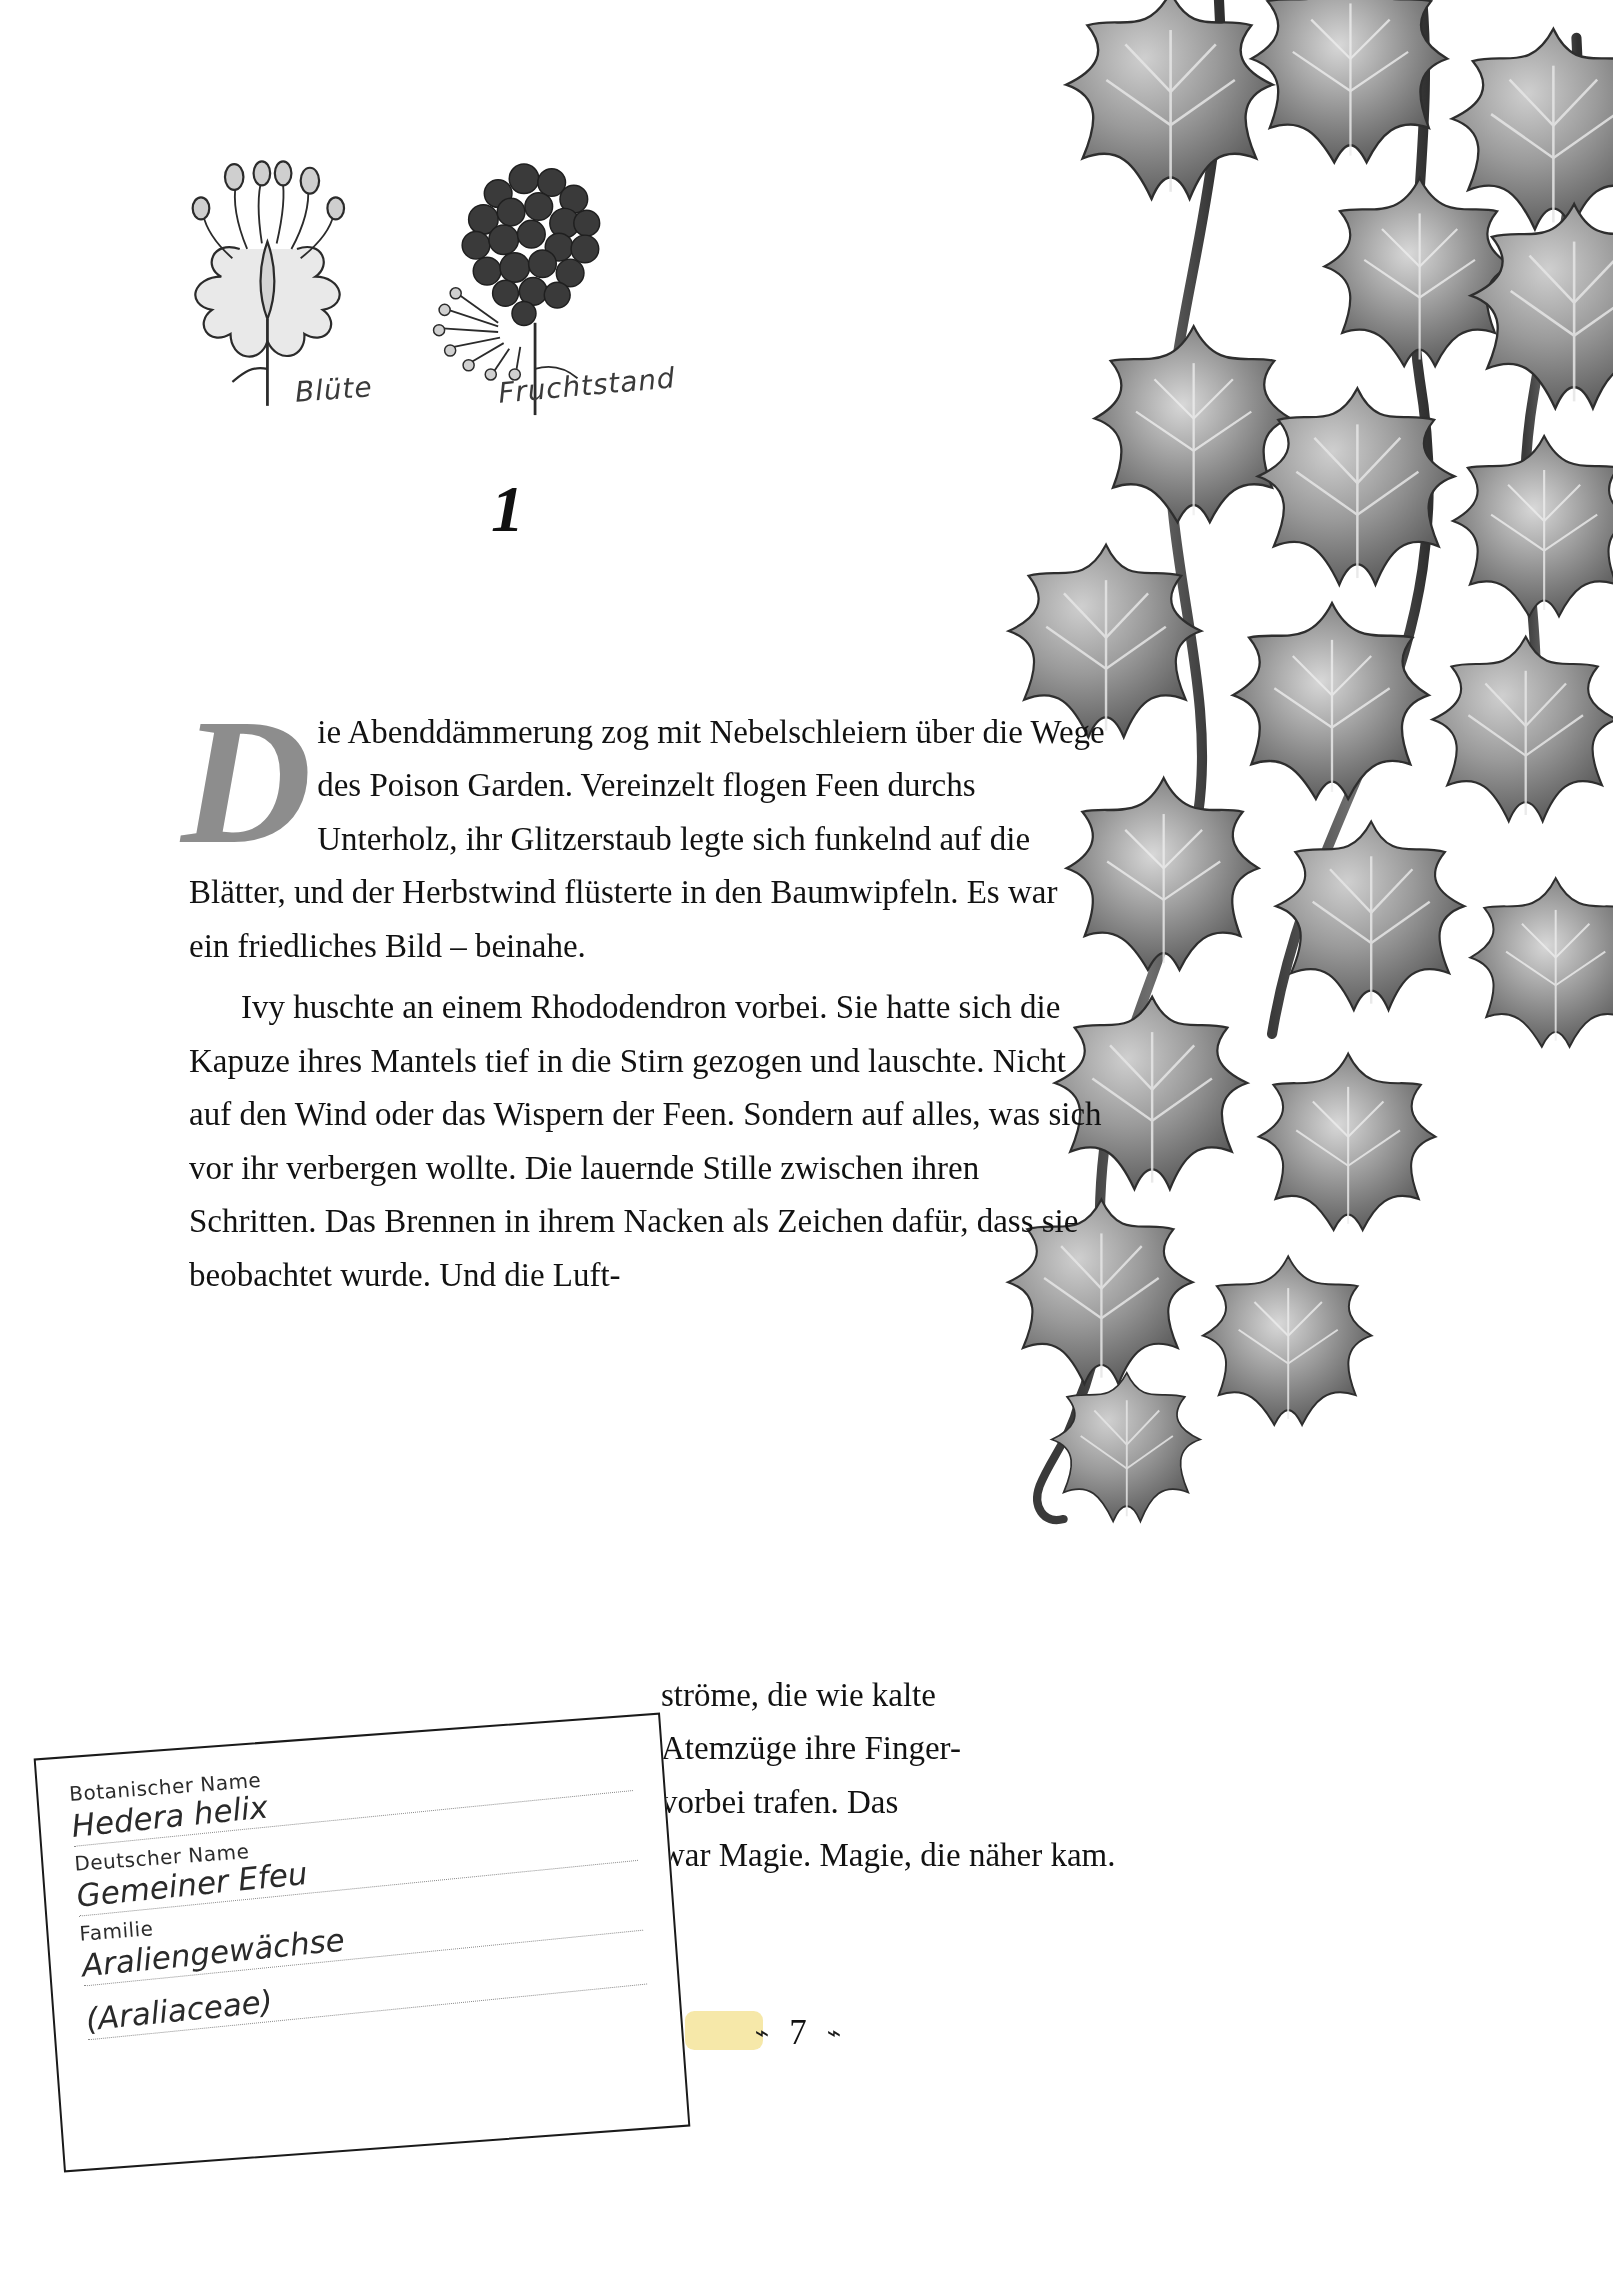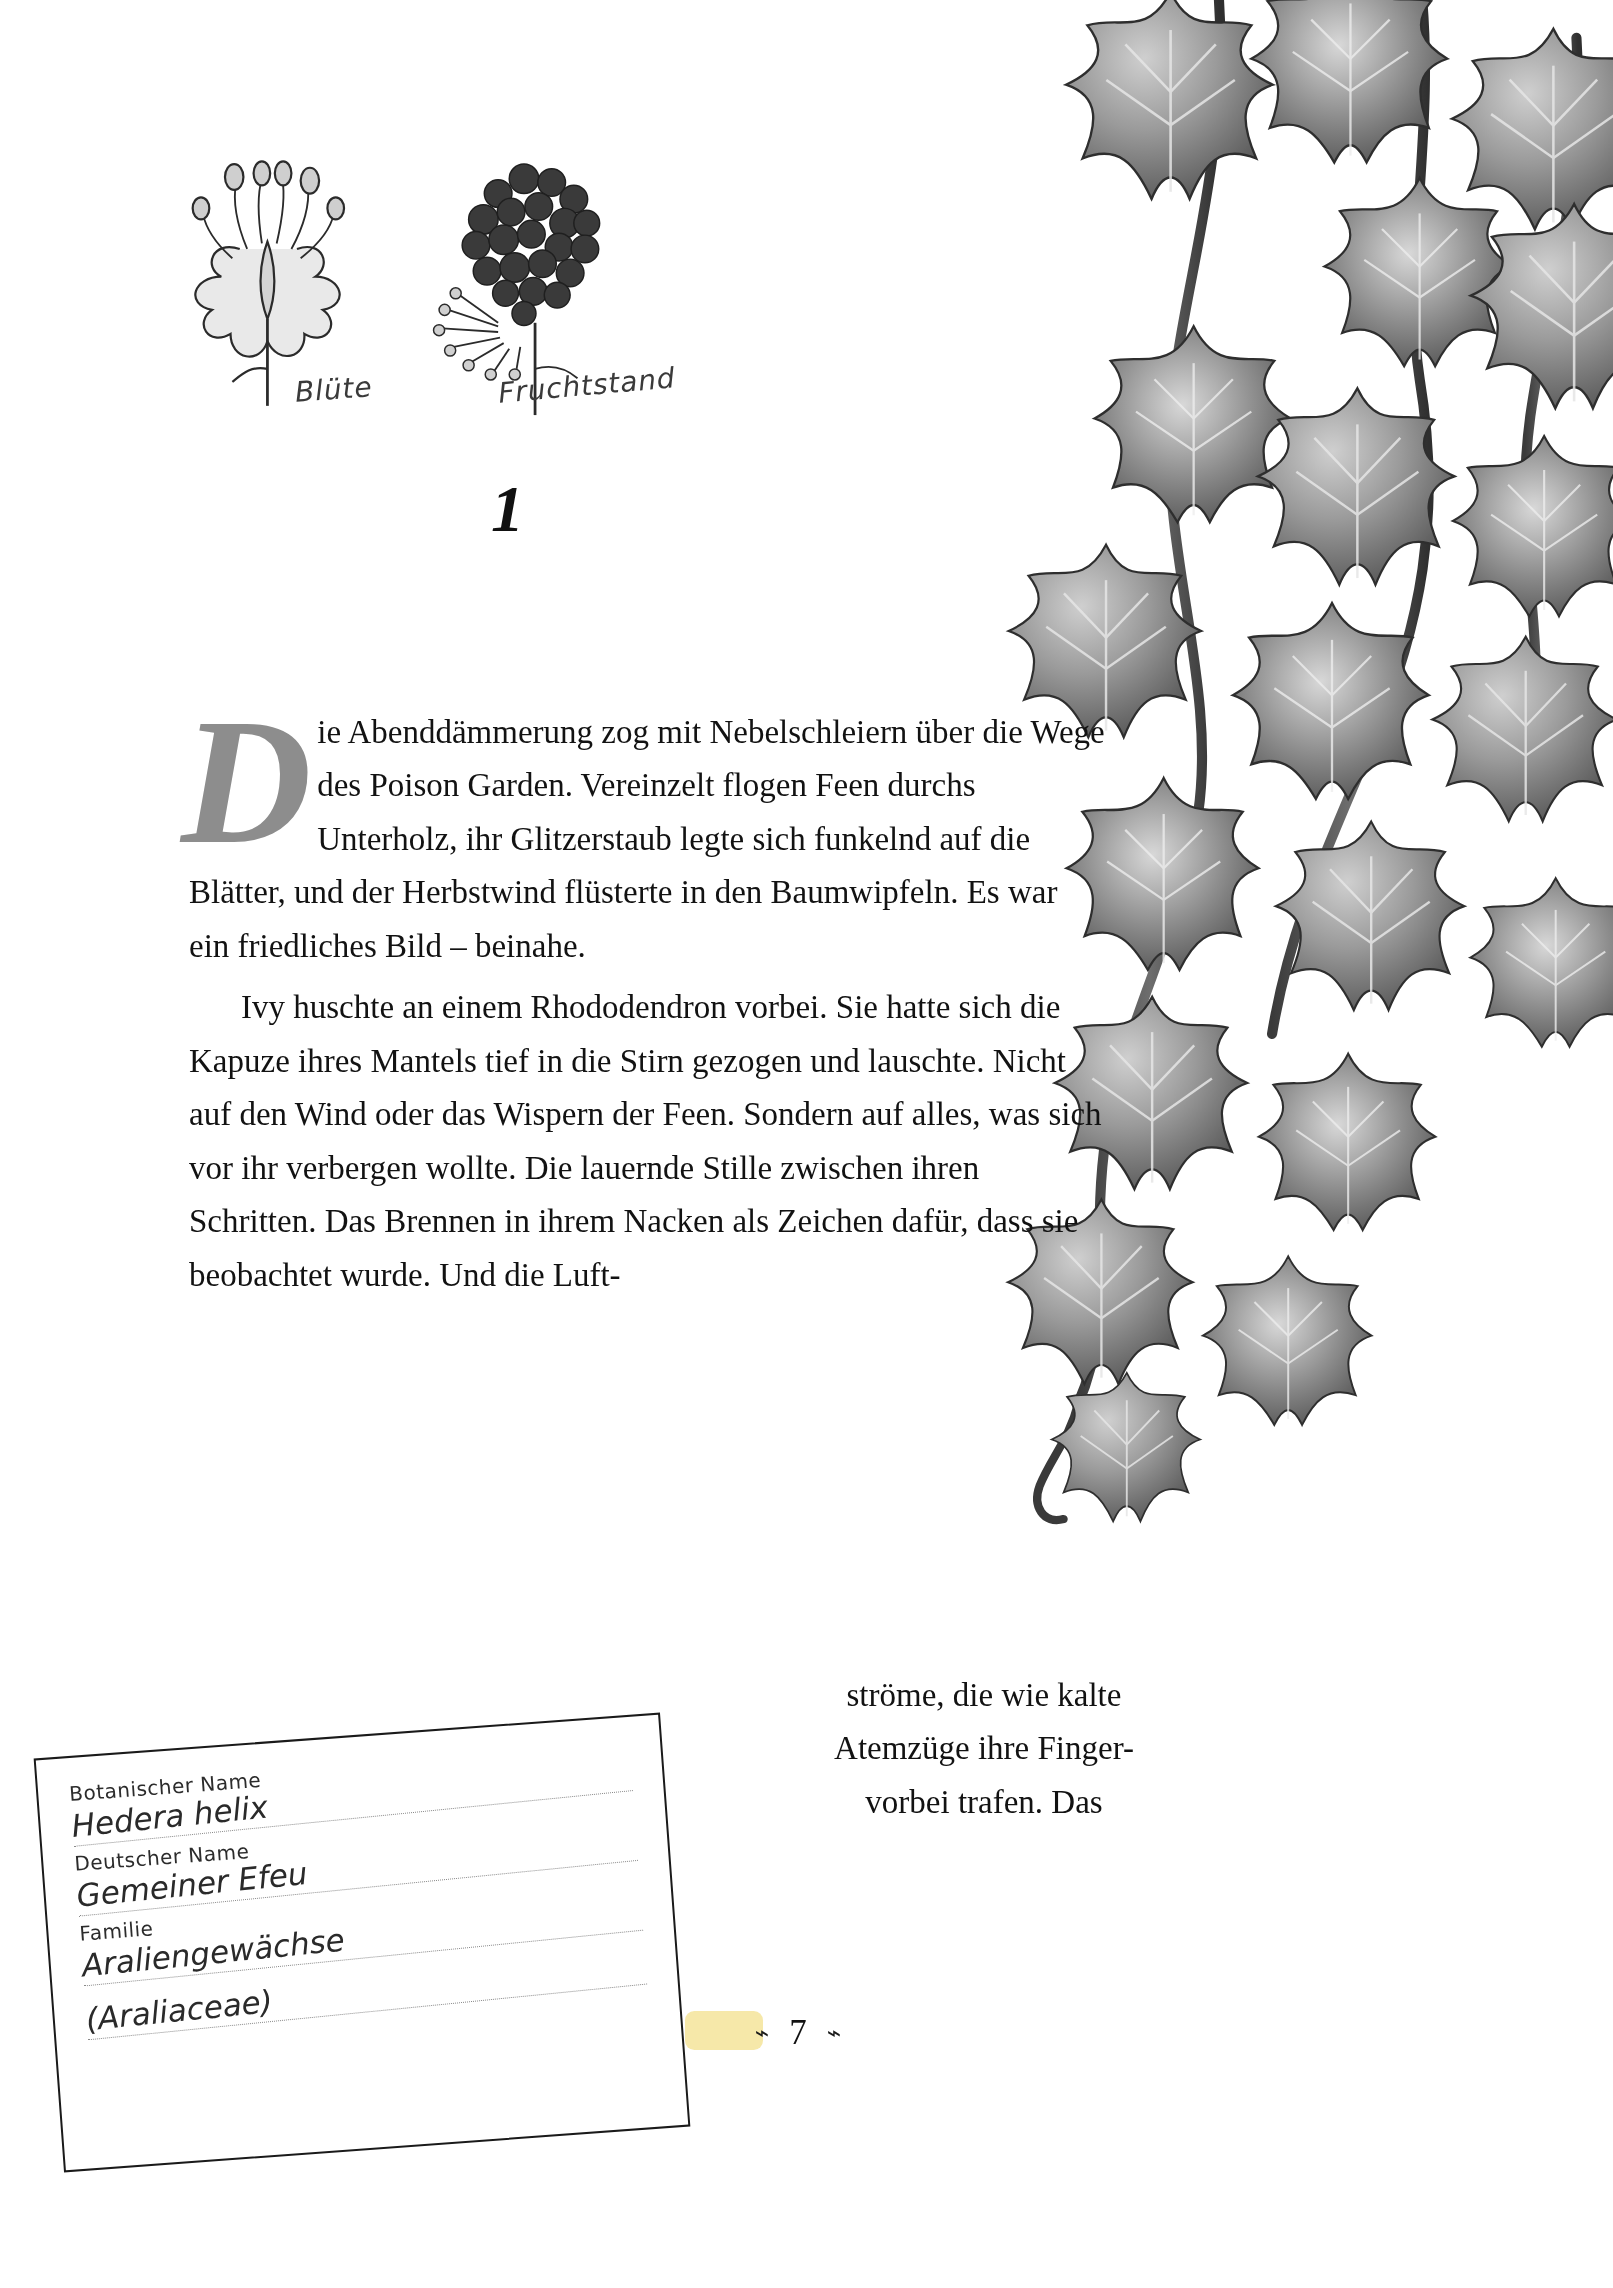--- a/index.html
+++ b/index.html
@@ -89,21 +89,20 @@
     shape-outside: polygon(0 0, 100% 0, 100% 100%, 0 100%);
   }
   .tail-lines {
     position: absolute;
     left: 661px;
     top: 1669px;
     width: 646px;
     font-size: 33px;
     line-height: 1.62;
     color: #121212;
-    text-align: center;
   }
   .tail-lines div { white-space: nowrap; }
 
   
   .specimen-card {
     position: absolute;
     left: 48px;
     top: 1735px;
     width: 628px;
     height: 415px;
@@ -336,20 +335,21 @@
 <div class="body-text">
   <span class="dropcap">D</span>
   <p>ie Abenddämmerung zog mit Nebelschleiern über die Wege des Poison Garden. Vereinzelt flogen Feen durchs Unterholz, ihr Glitzerstaub legte sich funkelnd auf die Blätter, und der Herbstwind flüsterte in den Baumwipfeln. Es war ein friedliches Bild – beinahe.</p>
   <p class="indent">Ivy huschte an einem Rhododendron vorbei. Sie hatte sich die Kapuze ihres Mantels tief in die Stirn gezogen und lauschte. Nicht auf den Wind oder das Wispern der Feen. Sondern auf alles, was sich vor ihr verbergen wollte. Die lauernde Stille zwischen ihren Schritten. Das Brennen in ihrem Nacken als Zeichen dafür, dass sie beobachtet wurde. Und die Luft-</p>
 </div>
 
 <div class="tail-lines">
   <div>ströme, die wie kalte</div>
   <div>Atemzüge ihre Finger-</div>
   <div>vorbei trafen. Das</div>
+  <div>war Magie. Magie, die näher kam.</div>
 </div>
 
 <div class="specimen-card">
   <div class="card-field">
     <div class="card-label">Botanischer Name</div>
     <div class="card-value">Hedera helix</div>
   </div>
   <div class="card-field">
     <div class="card-label">Deutscher Name</div>
     <div class="card-value">Gemeiner Efeu</div>

